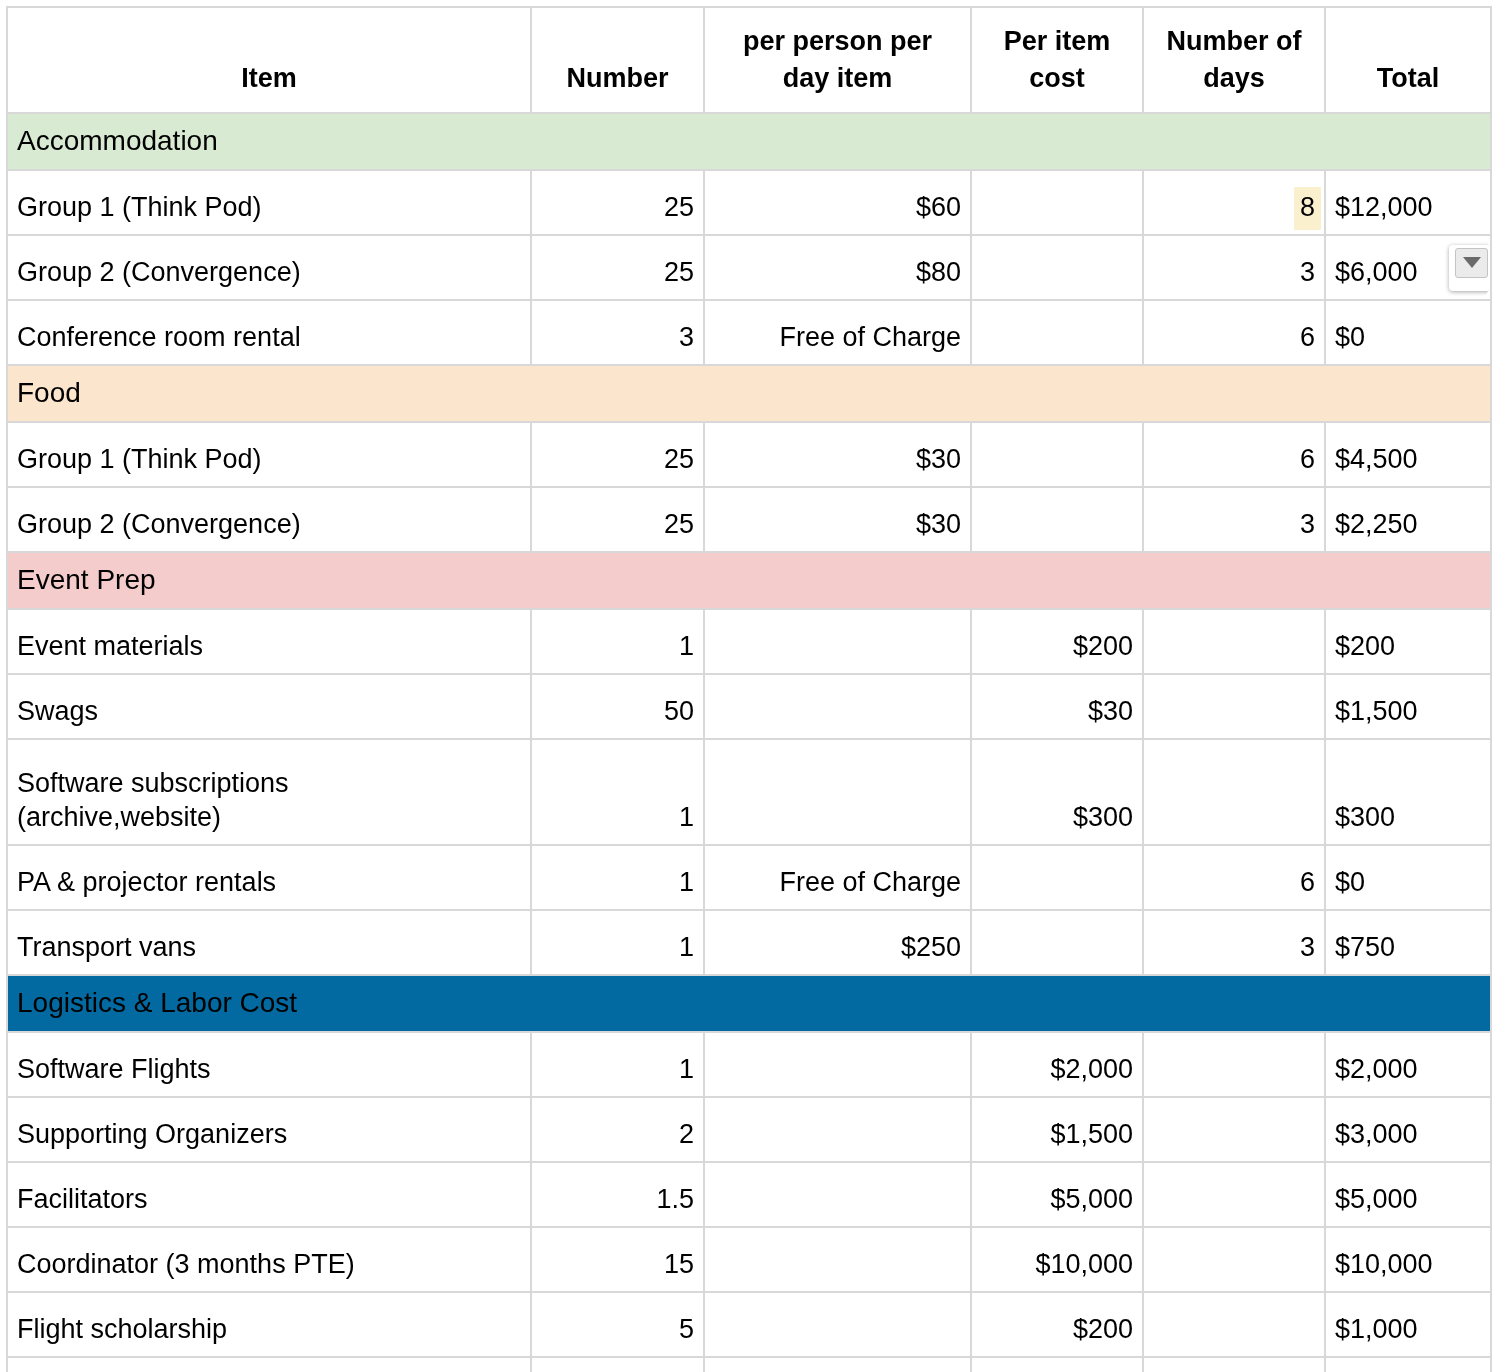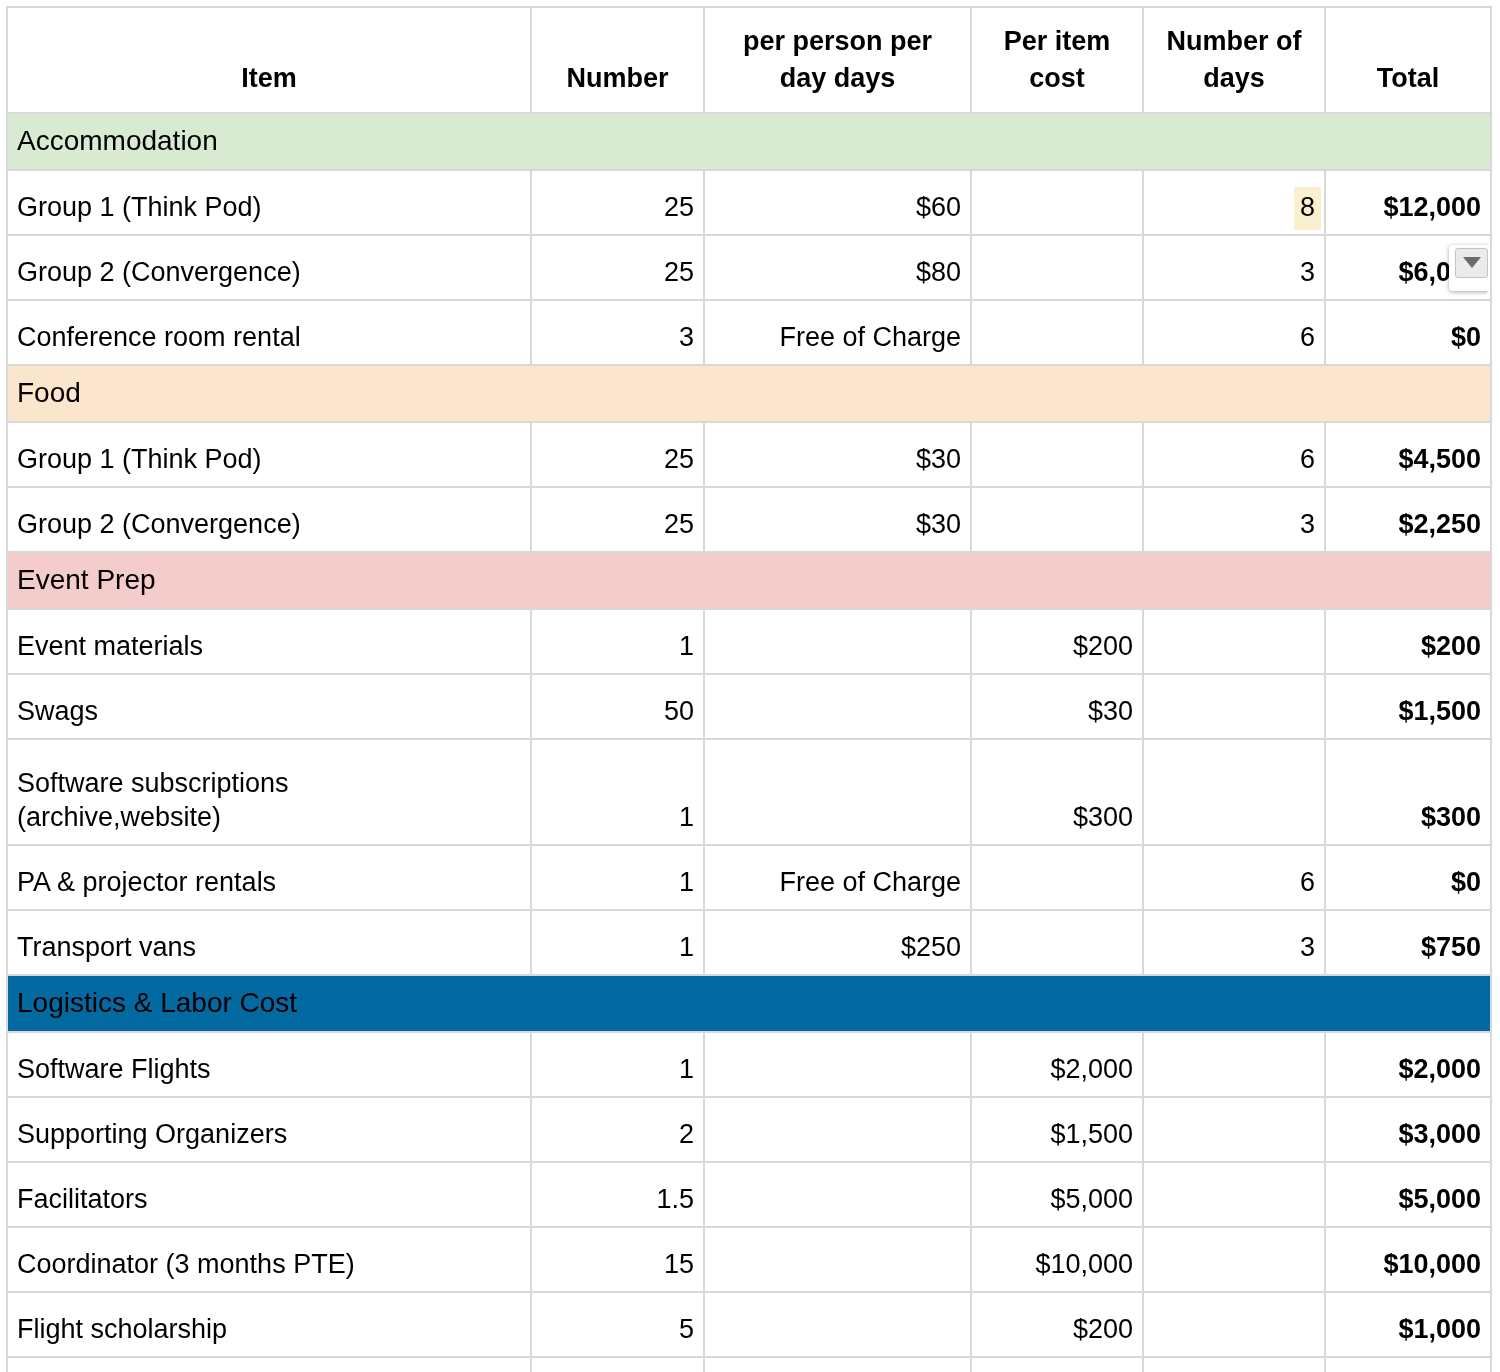--- a/index.html
+++ b/index.html
@@ -44,21 +44,21 @@
   tbody tr.tall{height:106px;}
   td{line-height:34px;background:#ffffff;}
   .band-cell{
     text-align:left;
     font-size:28px;
     padding-bottom:11px;
   }
   .c-item{text-align:left;white-space:pre-line;}
   .c-num{text-align:right;}
   .c-text{text-align:right;border-radius:10px;}
-  .c-total{text-align:right;font-weight:700;}
+  .c-total{text-align:left;font-weight:400;}
   .bold{font-weight:700;}
   .hl{
     display:inline-block;
     padding:3px 6px 6px 6px;
     margin:-3px -6px -6px 0;
     border-radius:1px;
   }
   .rel{position:relative;border-radius:13px;}
   .dd-back{
     position:absolute;
@@ -106,21 +106,21 @@
         <col class="c3">
         <col class="c4">
         <col class="c5">
         <col class="c6">
     </colgroup>
     <thead>
       <tr>
         <th>Item</th>
         <th>Number</th>
         <th>per person per
-day days</th>
+day item</th>
         <th>Per item
 cost</th>
         <th>Number of
 days</th>
         <th>Total</th>
       </tr>
     </thead>
     <tbody>
         <tr class="band">
           <td class="band-cell" colspan="6" style="background: rgb(217, 234, 211);">Accommodation</td>

